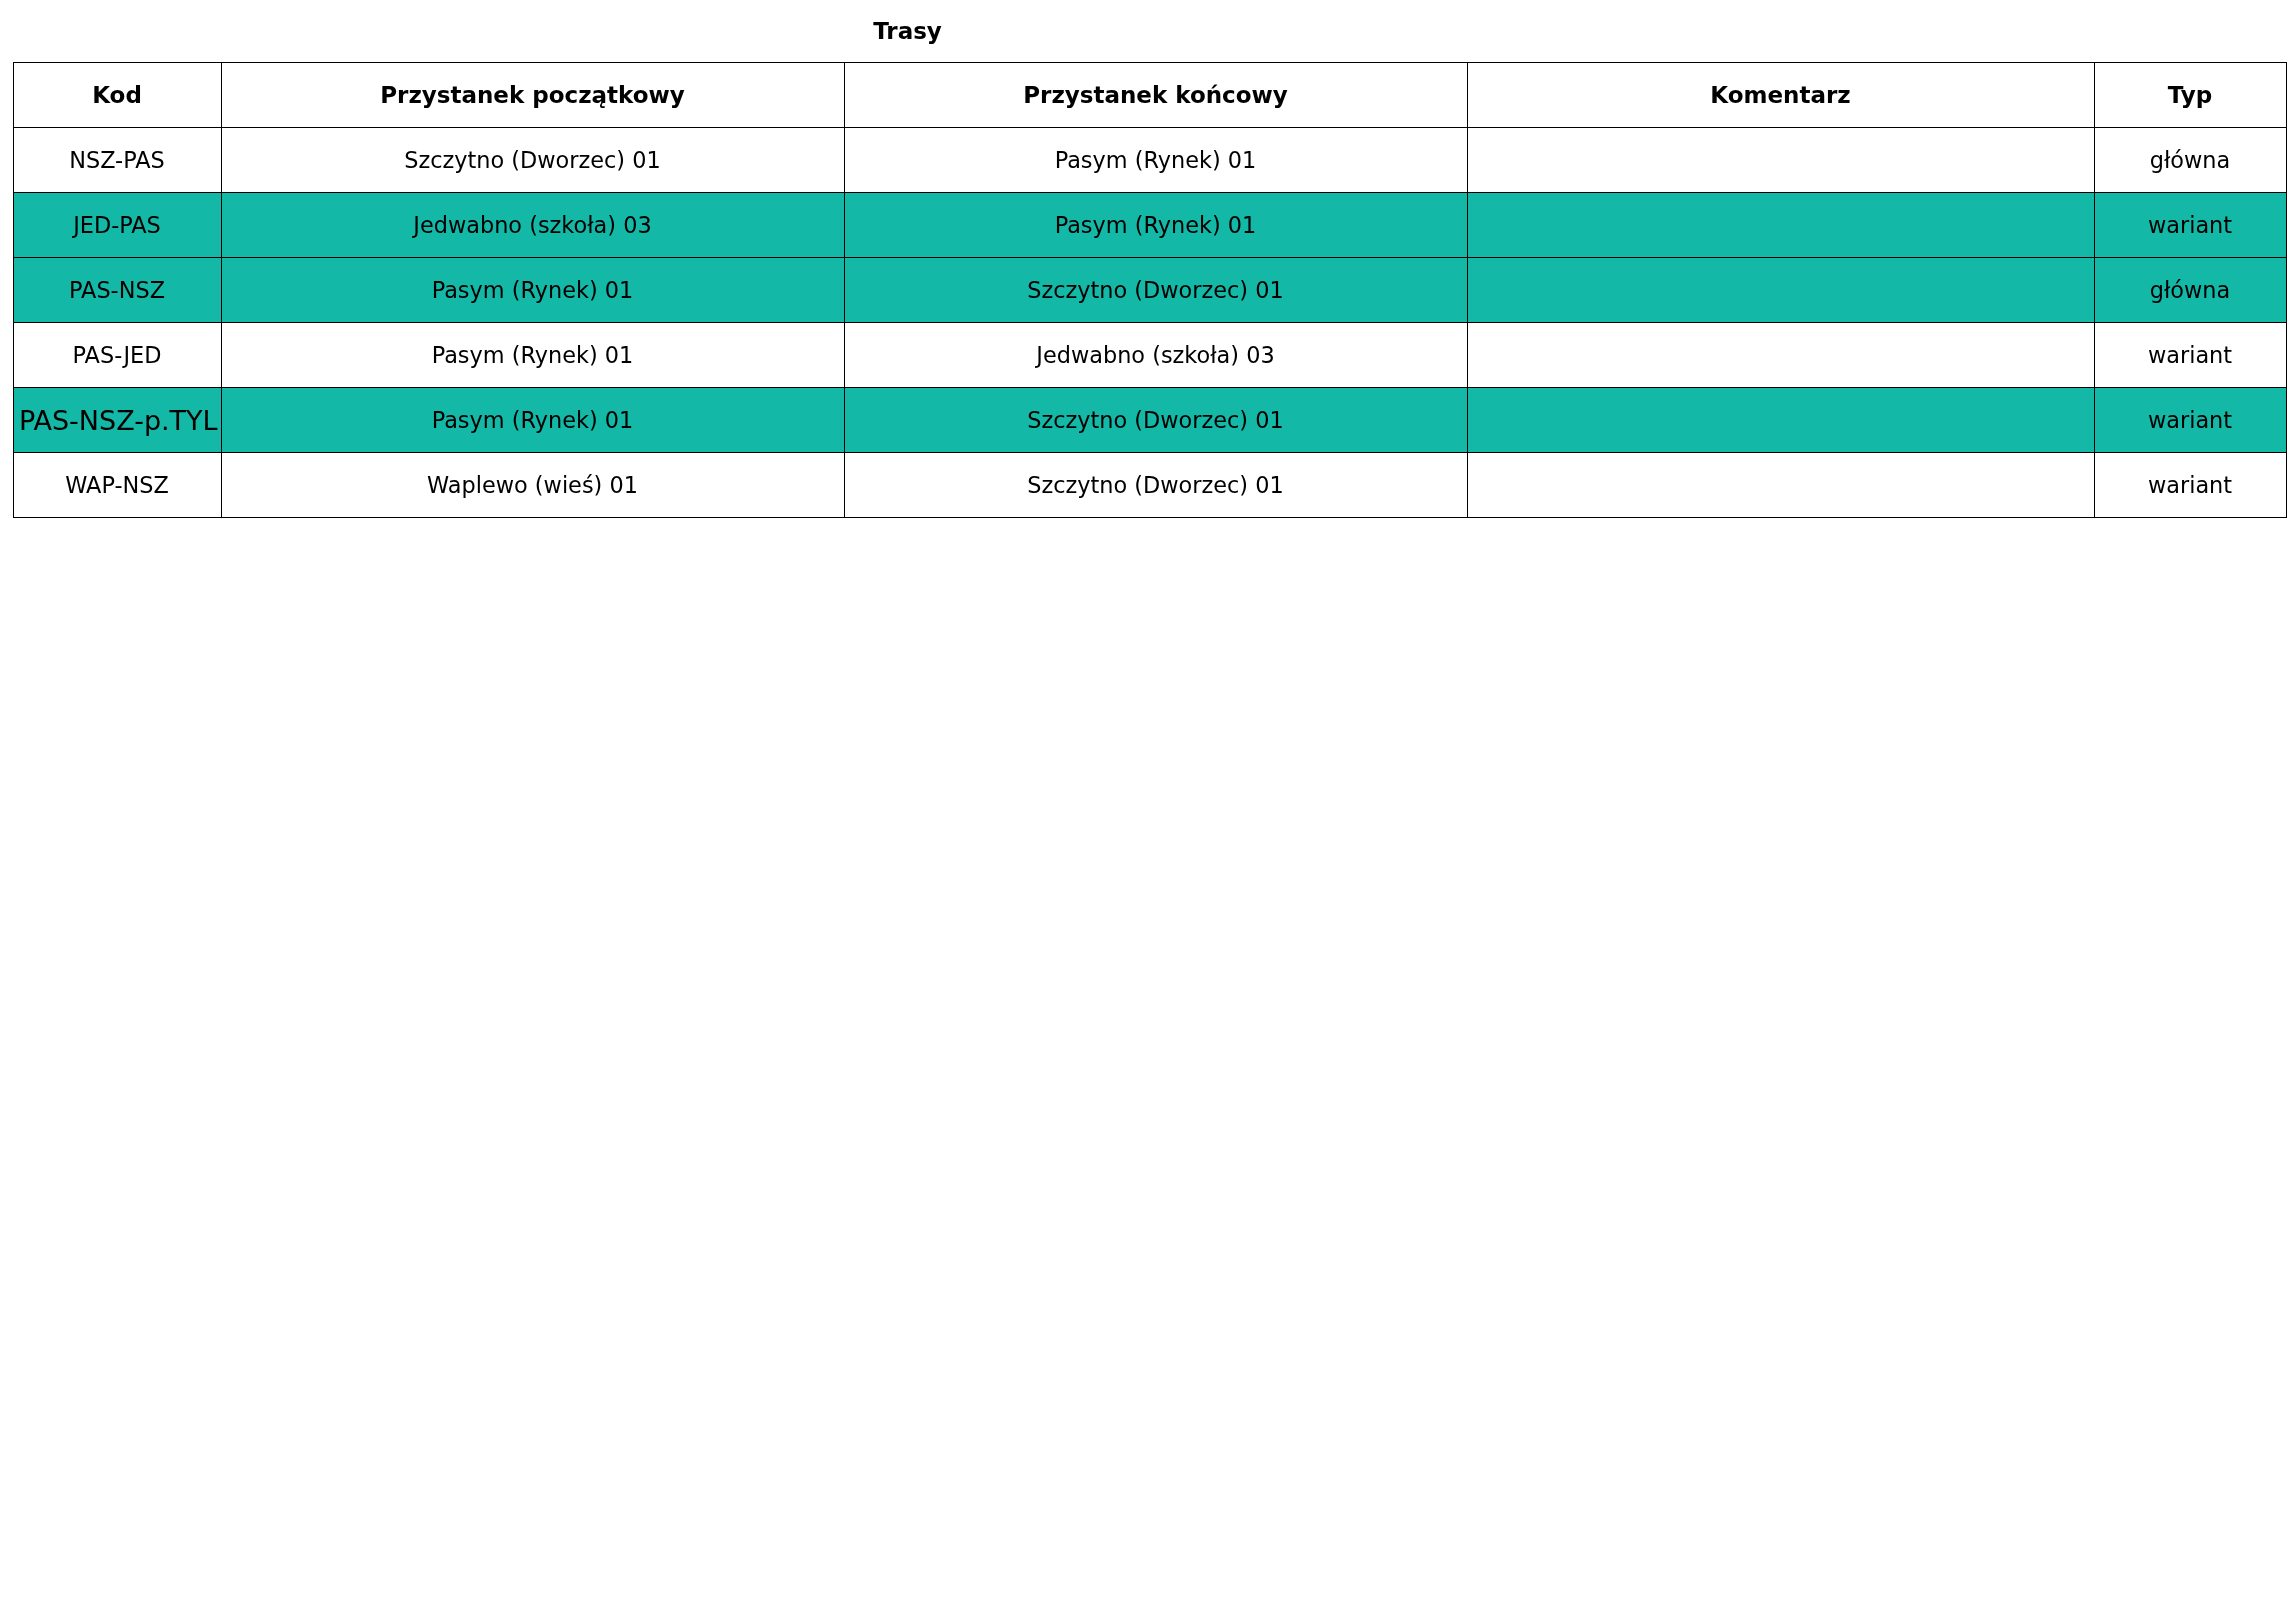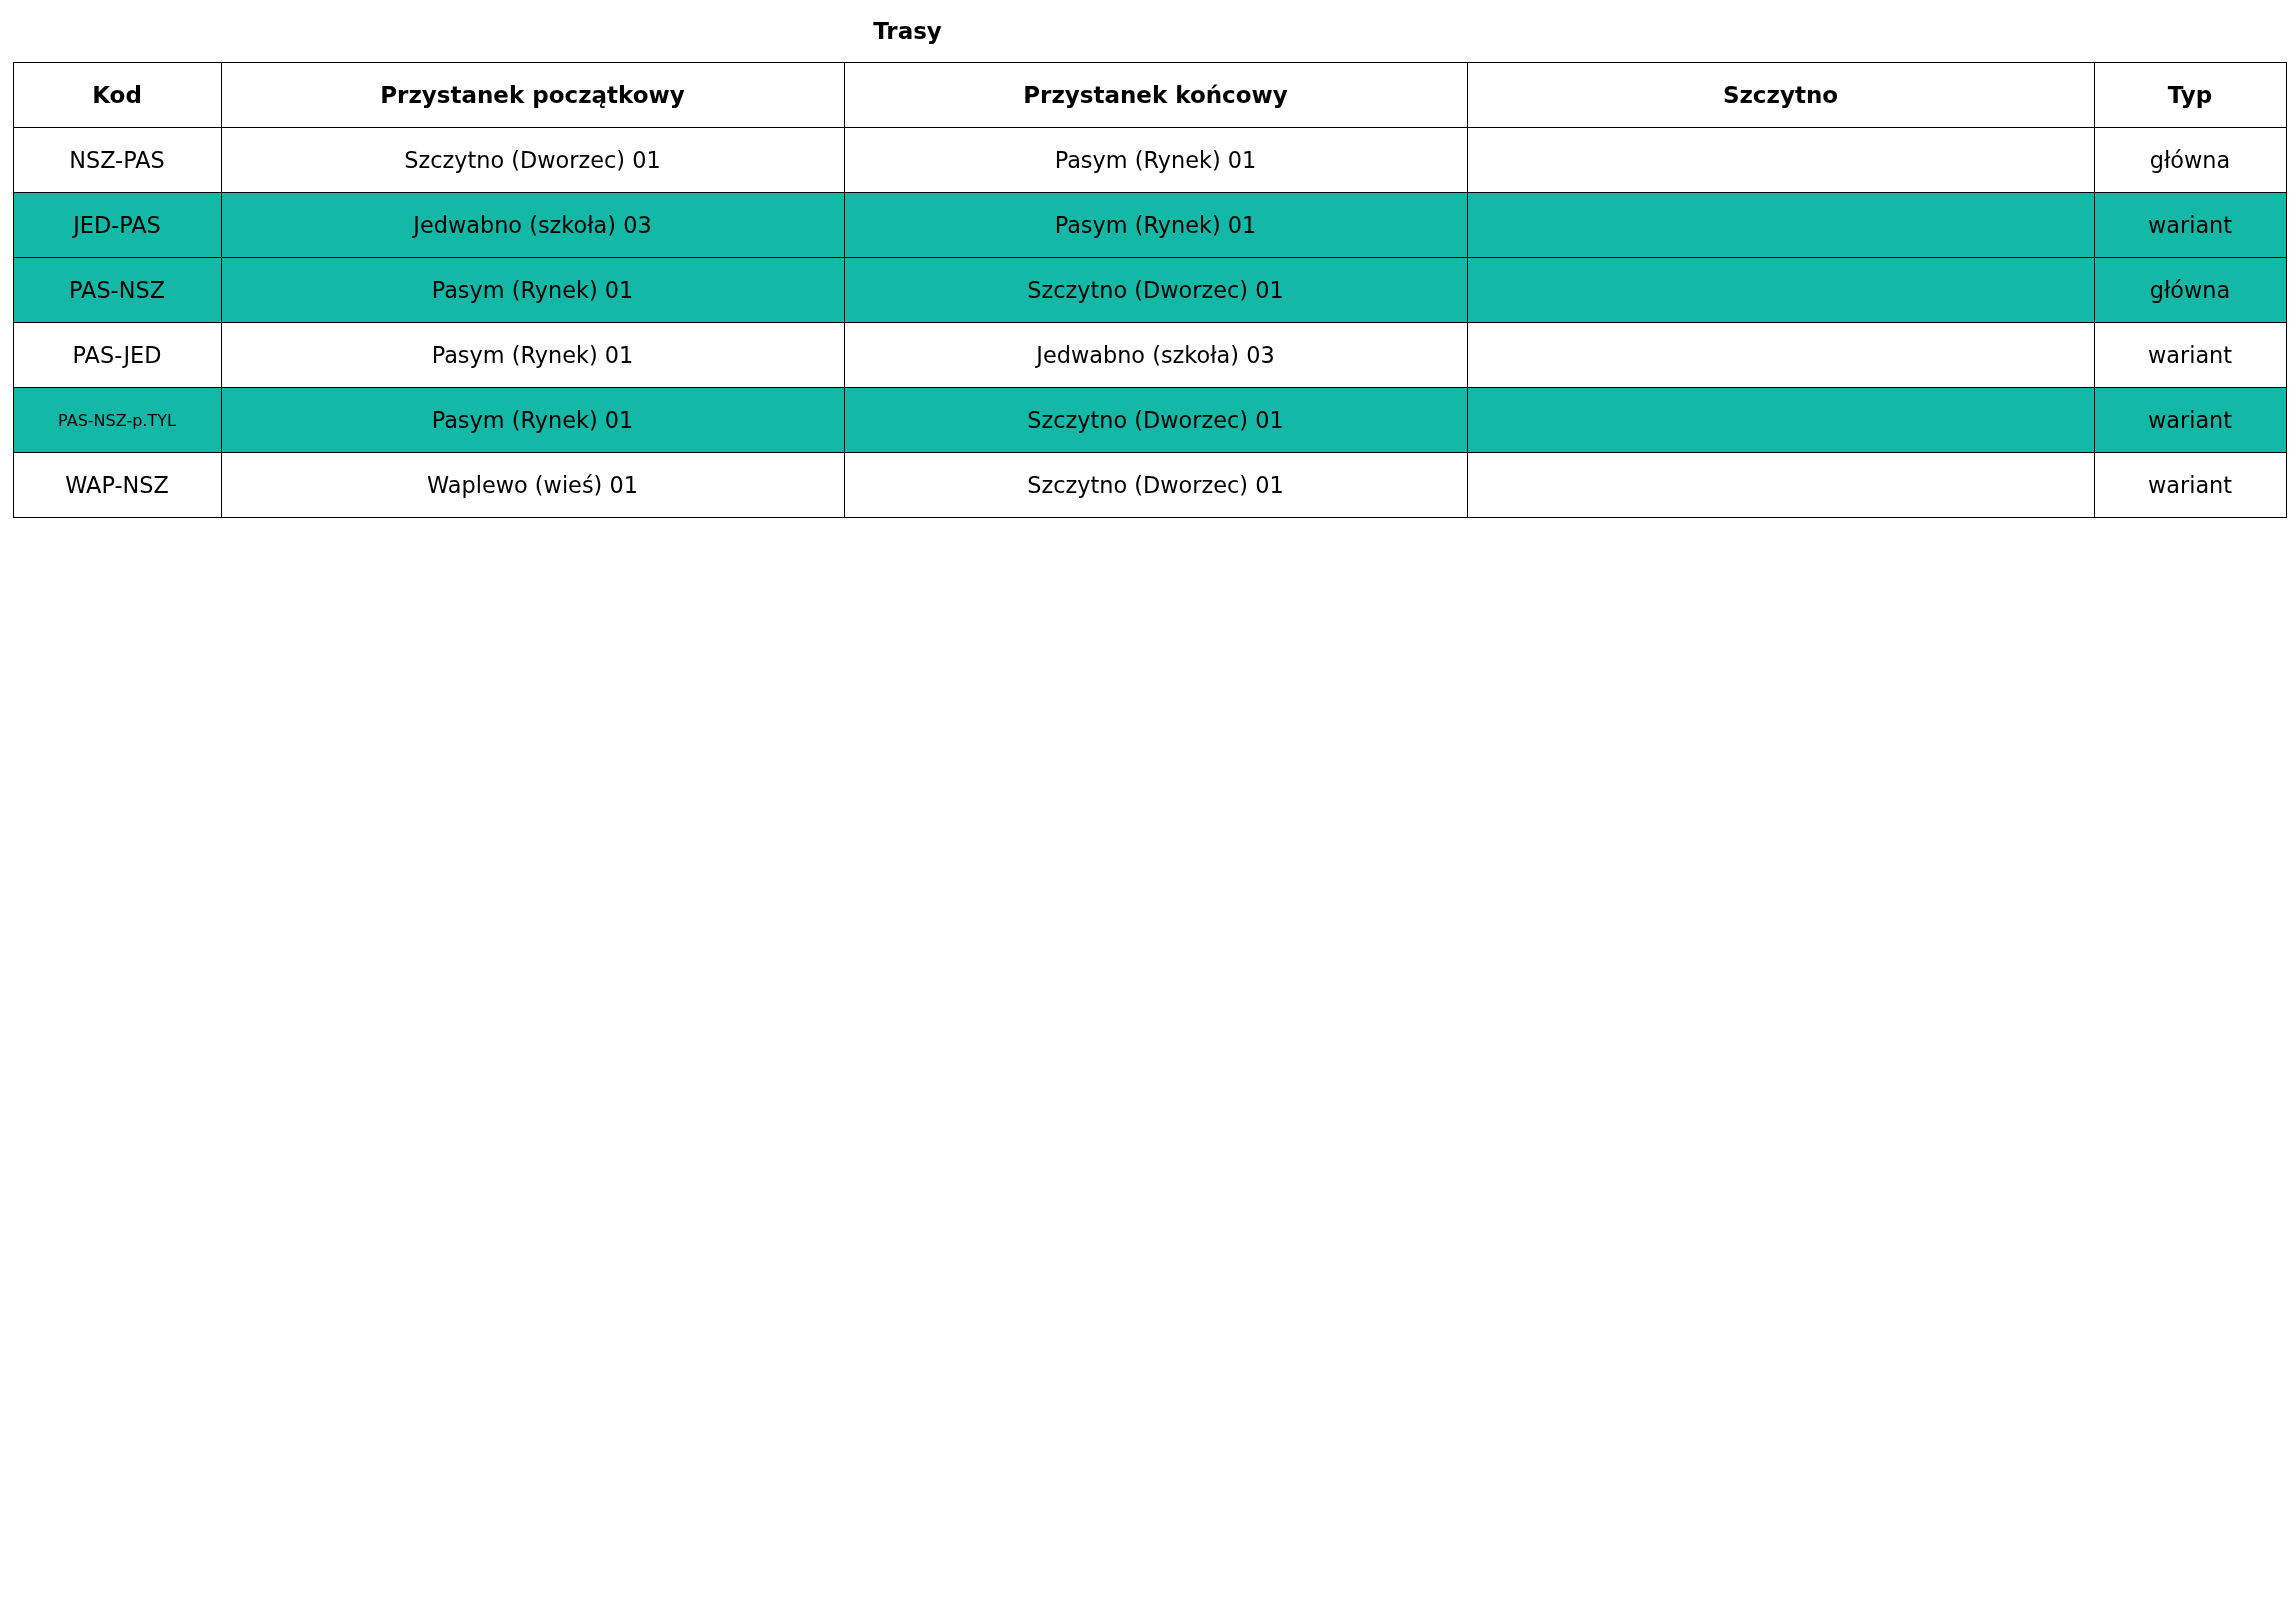--- a/index.html
+++ b/index.html
@@ -59,21 +59,21 @@
     background: #14b8a6;
   }
   
   col.c-kod      { width: 208px; }
   col.c-start    { width: 623px; }
   col.c-end      { width: 623px; }
   col.c-comment  { width: 627px; }
   col.c-type     { width: 192px; }
 
   td.kod-narrow {
-    font-size: 16px;
+    font-size: 27px;
   }
 </style>
 </head>
 <body>
 
 <div class="page">
 
   <div class="title">Trasy</div>
 
   <table class="routes">
@@ -82,21 +82,21 @@
       <col class="c-start">
       <col class="c-end">
       <col class="c-comment">
       <col class="c-type">
     </colgroup>
     <thead>
       <tr>
         <th>Kod</th>
         <th>Przystanek początkowy</th>
         <th>Przystanek końcowy</th>
-        <th>Szczytno</th>
+        <th>Komentarz</th>
         <th>Typ</th>
       </tr>
     </thead>
     <tbody>
       <tr>
         <td>NSZ-PAS</td>
         <td>Szczytno (Dworzec) 01</td>
         <td>Pasym (Rynek) 01</td>
         <td></td>
         <td>główna</td>

